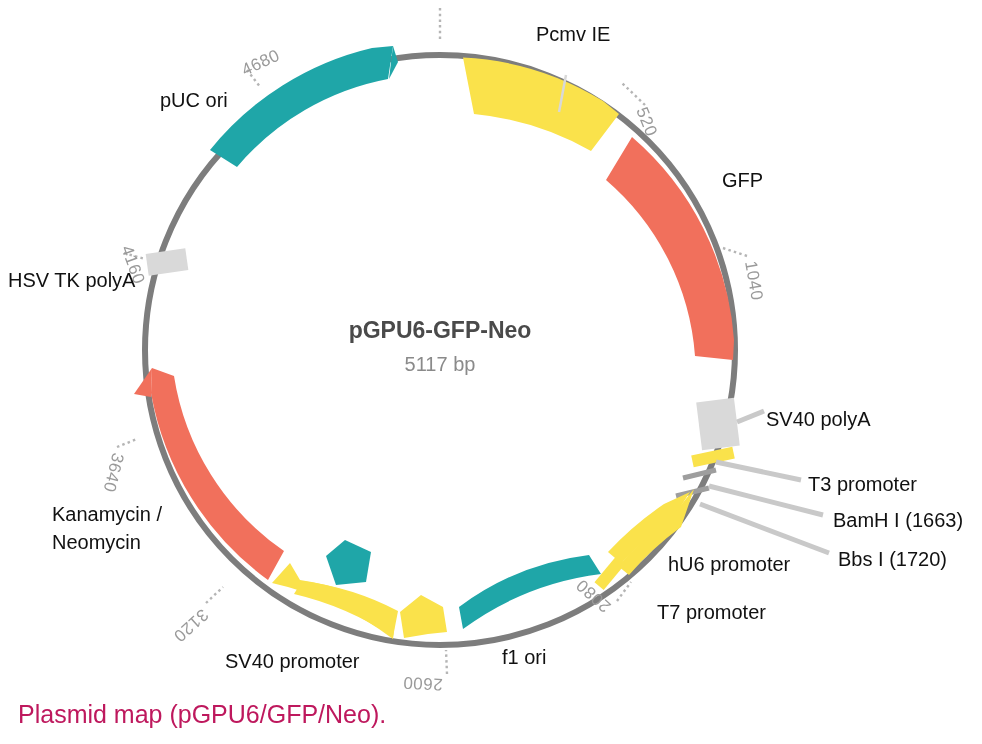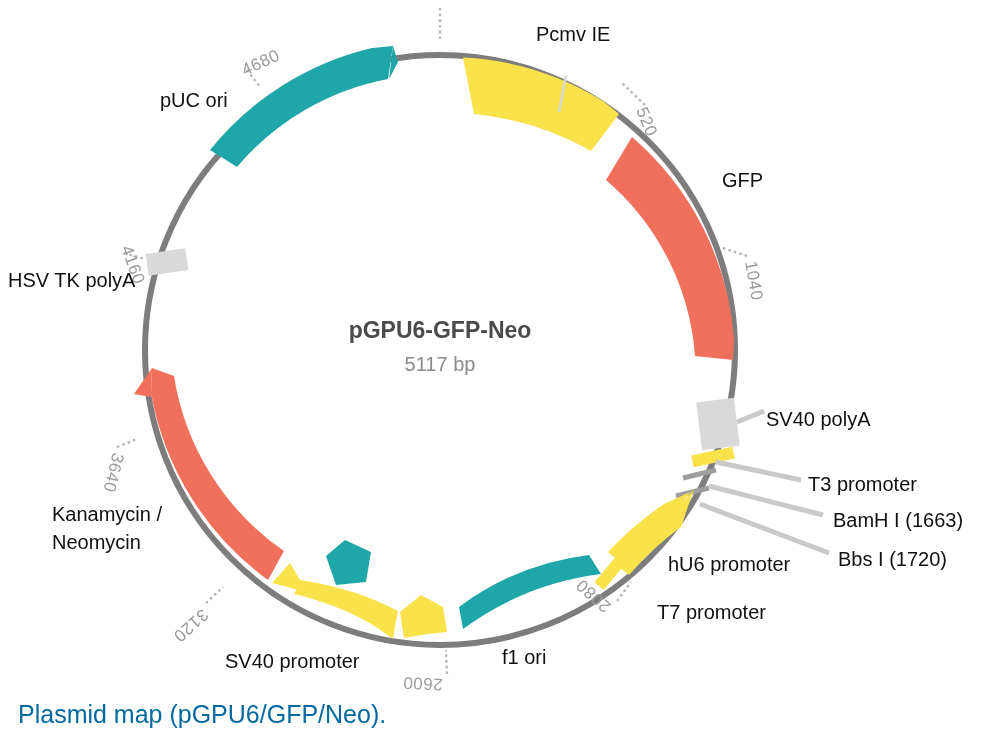--- a/index.html
+++ b/index.html
@@ -37,21 +37,21 @@
   }
   .leader{stroke:#c9c9c9;stroke-width:5;stroke-linecap:butt;}
   .tick-dots{stroke:#b5b5b5;stroke-width:2.4;stroke-dasharray:2.5 3.2;stroke-linecap:butt;}
   .site-tick{stroke:#9e9e9e;stroke-width:5;}
   .backbone{fill:none;stroke:#7d7d7d;stroke-width:6;}
   .caption{
     position:absolute;
     left:18px; top:700px;
     font-family:"Liberation Sans", sans-serif;
     font-size:25px;
-    color:#0369a1;
+    color:#be185d;
     white-space:nowrap;
   }
 </style>
 </head>
 <body>
 
 <div id="map-wrap">
   <svg id="plasmid-svg" viewBox="0 0 982 700" xmlns="http://www.w3.org/2000/svg">
 
     <g>

